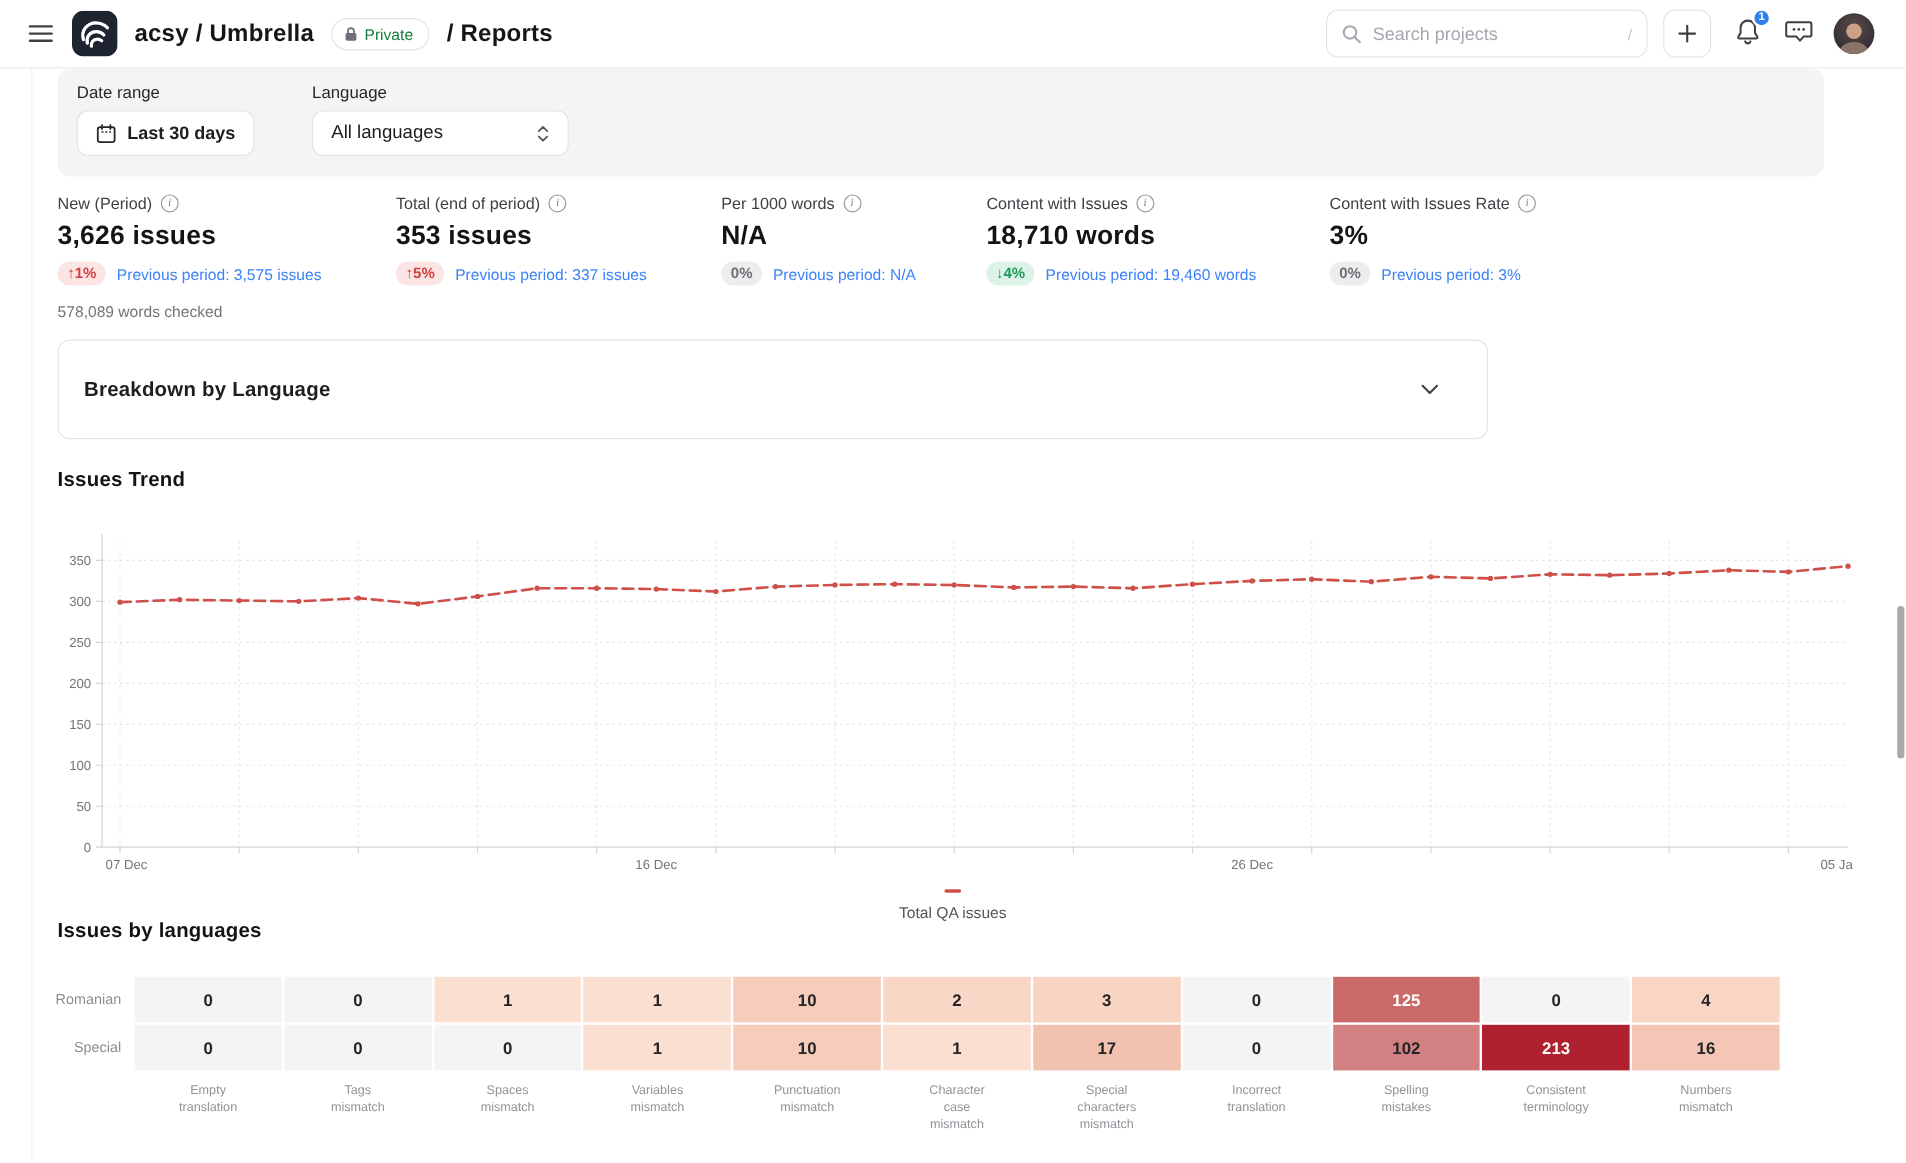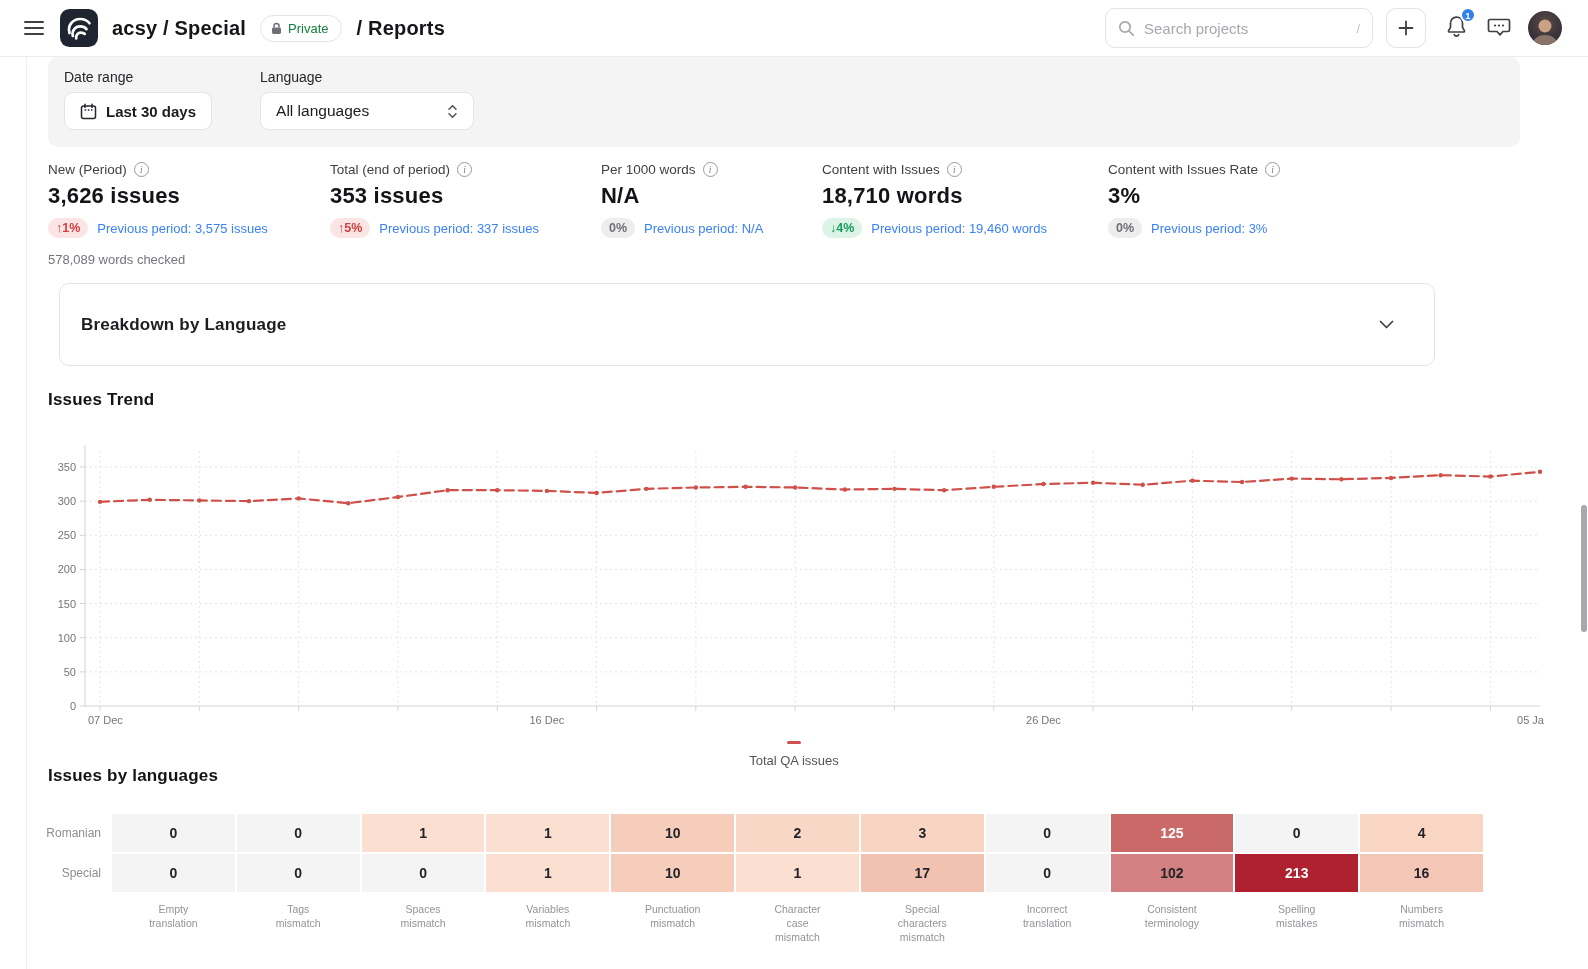--- a/index.html
+++ b/index.html
@@ -61,21 +61,21 @@
   .srow { display:flex; align-items:center; gap:9px; margin-top:9px; }
   .pill { height:20px; border-radius:10px; padding:0 8px; font-size:12.5px; font-weight:600;
           display:inline-flex; align-items:center; }
   .pill.up { background:#fbe4e4; color:#d14040; }
   .pill.down { background:#ddf3e7; color:#189c5c; }
   .pill.neutral { background:#ededee; color:#6e6e77; }
   .prev { font-size:13px; color:#3b82f6; }
   .extra { margin-top:14px; font-size:13px; color:#74747d; }
 
   
-  .breakdown { position:absolute; left:59px; top:283px; width:1376px; height:83px; background:#fff;
+  .breakdown { position:absolute; left:48px; top:283px; width:1192px; height:83px; background:#fff;
                border:1px solid #e4e4e7; border-radius:10px; display:flex; align-items:center;
                justify-content:space-between; padding:0 40px 0 21px; cursor:pointer; }
   .breakdown .btitle { font-size:17px; font-weight:600; color:#1d1d22; letter-spacing:.2px; }
 
   
   .section-h { position:absolute; left:48px; font-size:17px; font-weight:700; color:#141418; letter-spacing:.2px; }
   #trend-title { top:390px; }
   #heatmap-title { top:766px; }
 
   .chart-wrap { position:absolute; left:40px; top:437px; width:1548px; height:300px; }
@@ -117,21 +117,21 @@
       <svg viewBox="0 0 38 38" width="38" height="38">
         <rect width="38" height="38" rx="9.5" fill="#1e2530"></rect>
         <g stroke="#fff" fill="none" stroke-width="2.7" stroke-linecap="round">
           <path d="M9.5 24c-2.2-7.5 3.2-14 10.6-14 6.2 0 9.4 4.2 9.4 4.2"></path>
           <path d="M12.8 27c-1.2-5.3 2.2-9.6 7.4-9.6 4.2 0 6.3 2.7 6.3 2.7"></path>
           <path d="M16.2 29.5c-.6-3.2 1.6-5.9 4.8-5.9 2.1 0 3.7 1.3 3.7 1.3"></path>
         </g>
       </svg>
     </div>
 
-    <span class="crumb">acsy / Special</span>
+    <span class="crumb">acsy / Umbrella</span>
 
     <span class="private-pill">
       <svg width="11" height="13" viewBox="0 0 11 13">
         <rect x="1" y="5.4" width="9" height="6.6" rx="1.4" fill="#6f6f78"></rect>
         <path d="M3 5.5V4a2.5 2.5 0 0 1 5 0v1.5" fill="none" stroke="#6f6f78" stroke-width="1.5"></path>
       </svg>
       <span>Private</span>
     </span>
 
     <span class="crumb">/ Reports</span>
@@ -410,22 +410,22 @@
       <div class="hm-collabel">Punctuation
 mismatch</div>
       <div class="hm-collabel">Character
 case
 mismatch</div>
       <div class="hm-collabel">Special
 characters
 mismatch</div>
       <div class="hm-collabel">Incorrect
 translation</div>
+      <div class="hm-collabel">Spelling
+mistakes</div>
       <div class="hm-collabel">Consistent
 terminology</div>
-      <div class="hm-collabel">Spelling
-mistakes</div>
       <div class="hm-collabel">Numbers
 mismatch</div>
     </div>
 
   <div class="scrollbar"></div>
 </div>
 
 </body></html>

